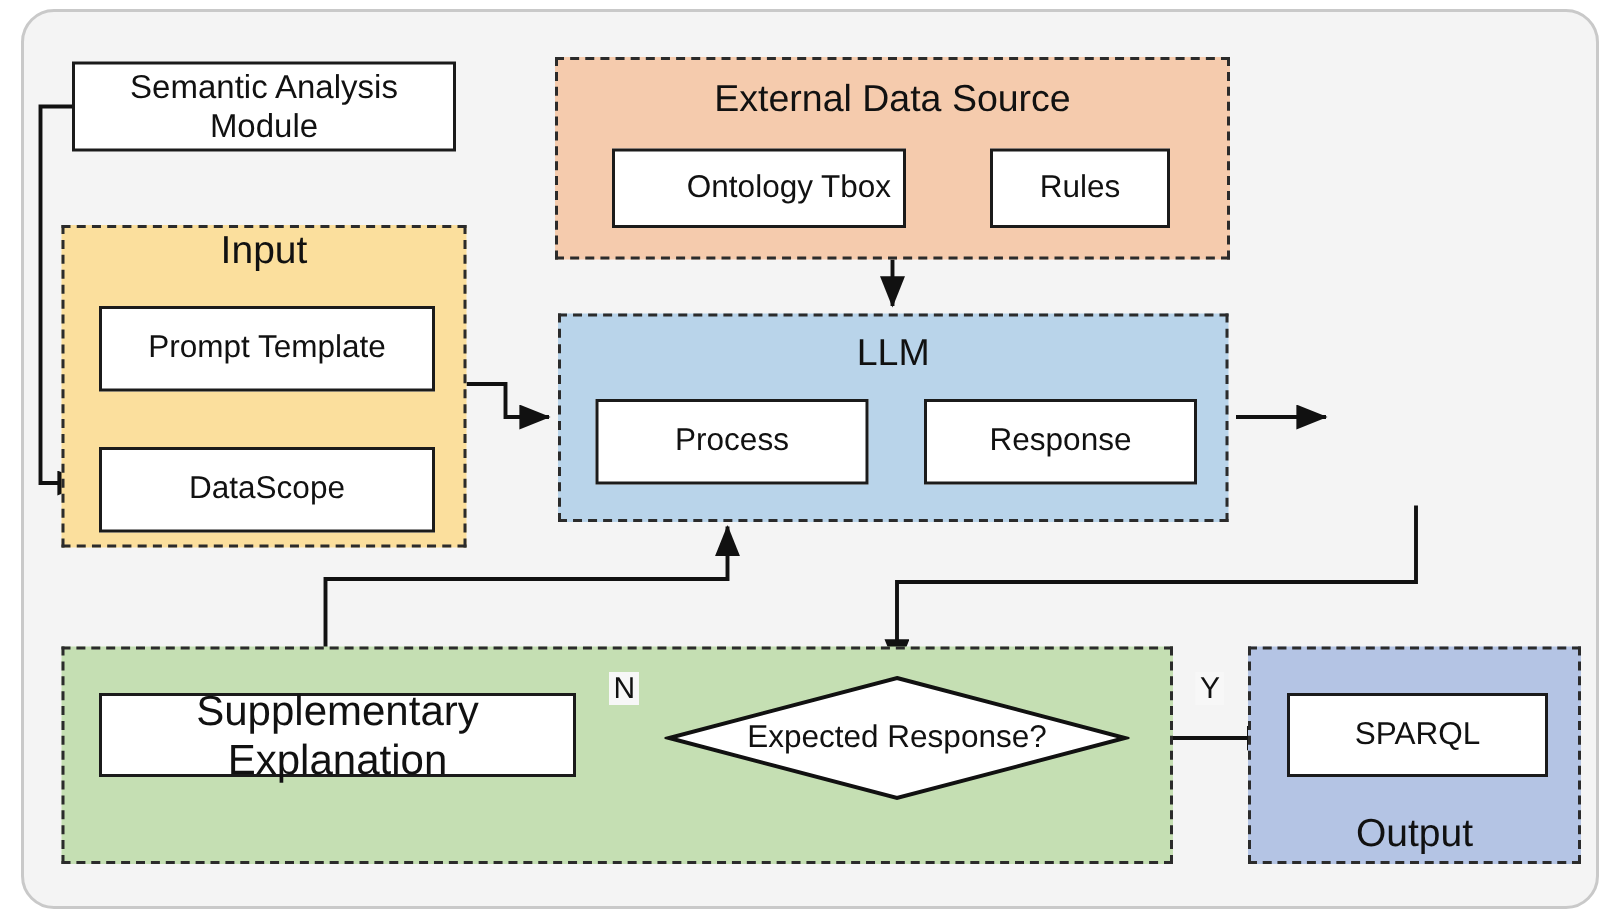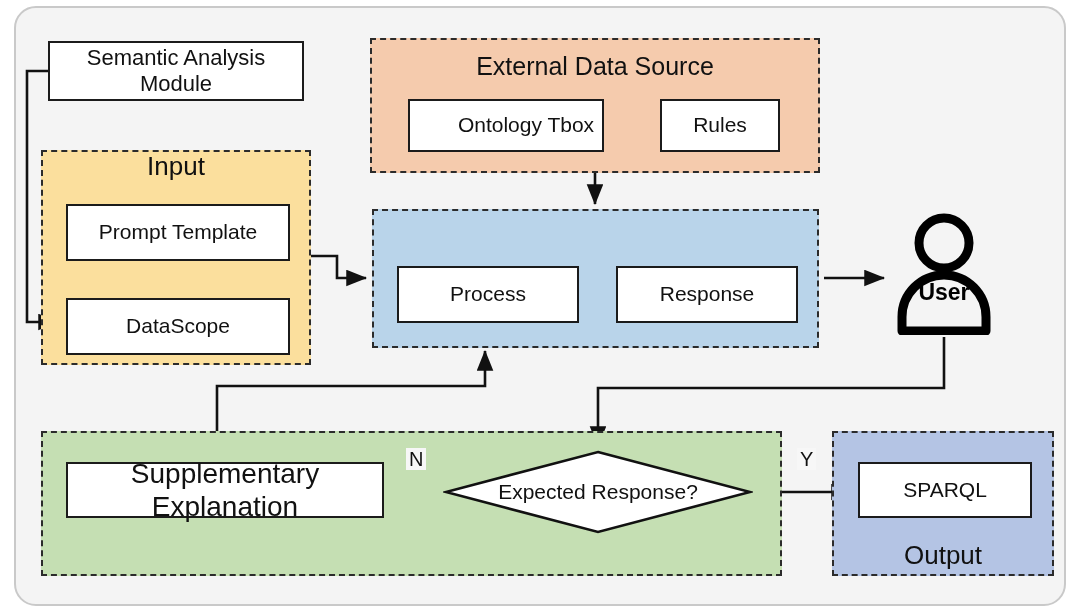--- a/index.html
+++ b/index.html
@@ -156,35 +156,29 @@
     <div class="group-title">Input</div>
     <div class="node" id="prompt">
       <span>Prompt Template</span>
     </div>
     <div class="node" id="datascope">
       <span>DataScope</span>
     </div>
   </div>
 
   <div class="group" id="llm">
+    <div class="group-title">LLM</div>
     <div class="node" id="process">
       <span>Process</span>
     </div>
     <div class="node" id="response">
       <span>Response</span>
     </div>
   </div>
 
-  <div id="user">
-    <svg viewBox="0 0 104 122" width="104" height="122">
-      <circle cx="52" cy="30" r="25" fill="none" stroke="#000" stroke-width="9"></circle>
-      <path d="M10,118 L10,104 A42,42 0 0 1 94,104 L94,118 Z" fill="none" stroke="#000" stroke-width="9" stroke-linejoin="round"></path>
-    </svg>
-    <div class="utext">User</div>
-  </div>
 
   <div class="group" id="interaction">
     <div class="node" id="suppl">
       <span>Supplementary Explanation</span>
     </div>
   </div>
 
   <div id="decision">
     <svg viewBox="0 0 310 84" width="310" height="84">
       <polygon points="155,2 307,42 155,82 3,42" fill="#ffffff" stroke="#111" stroke-width="2.6"></polygon>

